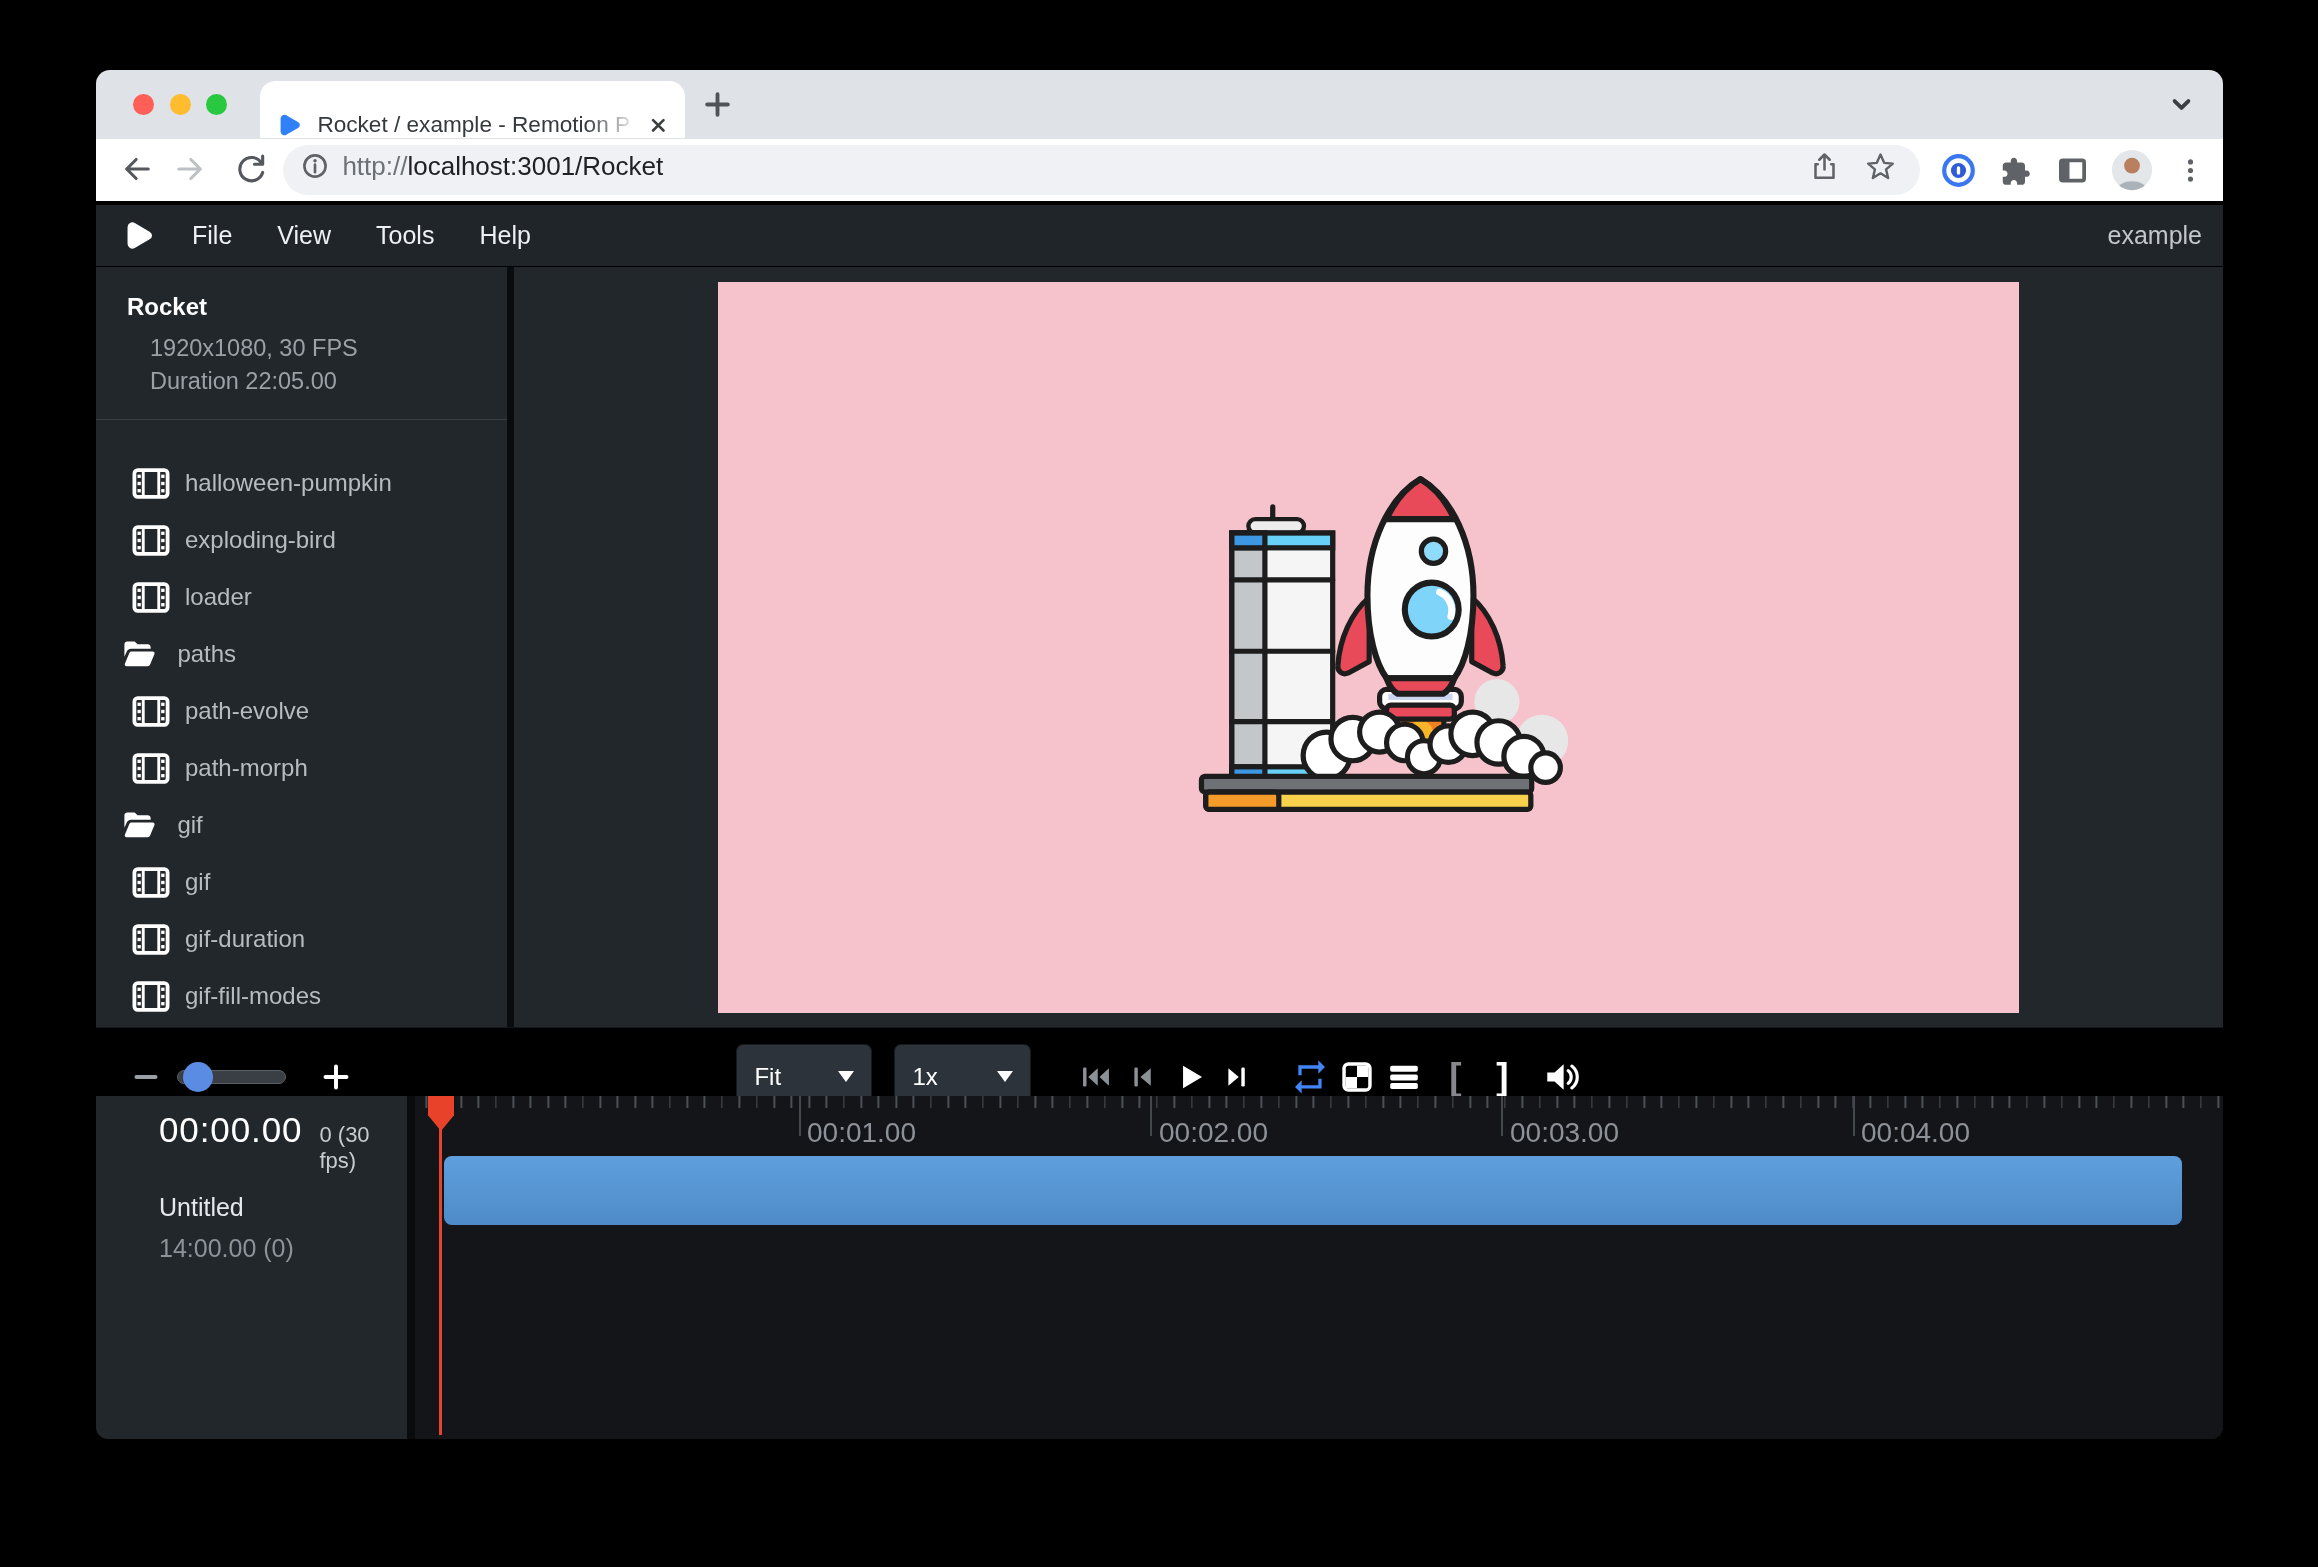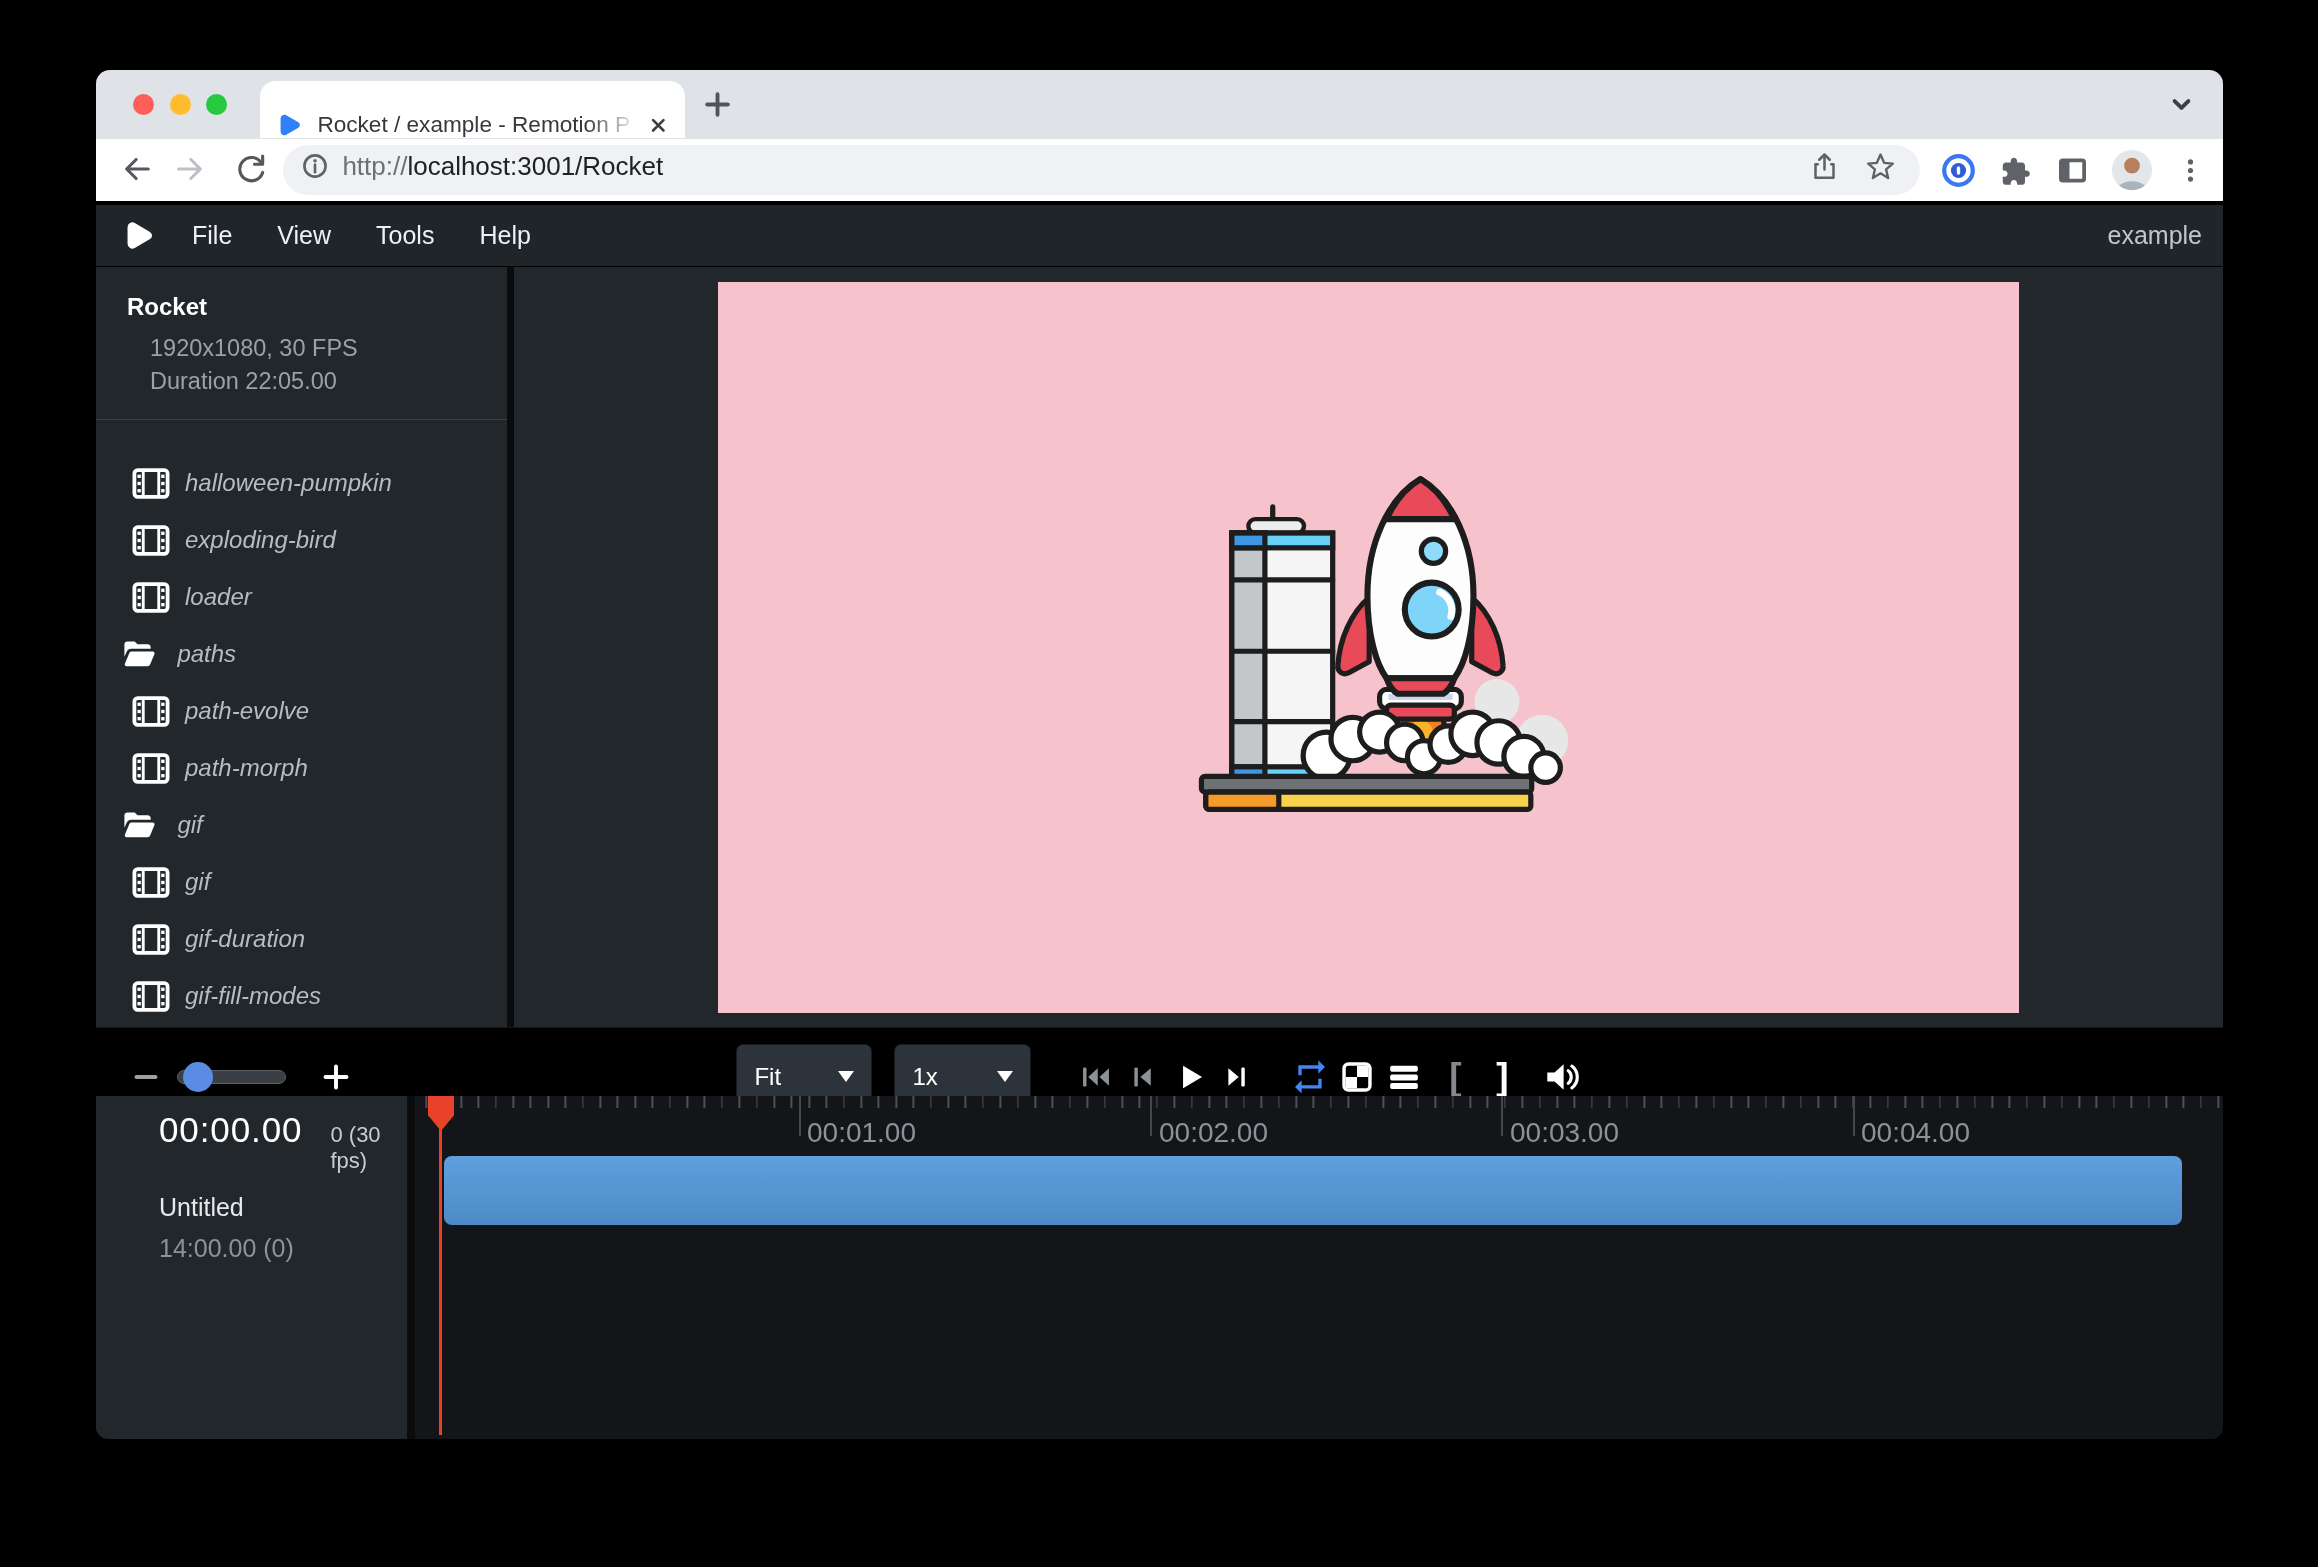--- a/index.html
+++ b/index.html
@@ -34,21 +34,21 @@
   .menu-logo { width:35px; height:35px; margin-right:35px; }
   .menu-right { margin-left:auto; margin-right:21px; color:#c3c7cc; font-size:25px; }
 
   
   .content { flex:1; display:flex; min-height:0; }
   .sidebar { width:418px; flex:none; background:#22272c; border-right:7px solid #0a0b0d; overflow:hidden; }
   .comp-info { padding:26px 0 0 31px; }
   .comp-title { font-size:24px; font-weight:bold; color:#fff; margin-bottom:10.4px; }
   .comp-line { font-size:23.5px; color:#9aa1a7; line-height:33px;margin-left:23px; }
   .sidebar-divider { margin-top:21px; border-top:0.9px solid #3a3f44; }
-  .comp-list { padding-top:35px;font-style:italic; }
+  .comp-list { padding-top:35px; }
   .srow { height:57px; display:flex; align-items:center; padding-left:36px; cursor:default; }
   .srow.folder { padding-left:22px; }
   .srow .label { margin-left:15px; font-size:24px; color:#b7bcc1; }
   .srow.folder .label { margin-left:17.4px; }
   .preview { flex:1; background:#22272c; display:flex; align-items:center; justify-content:center; min-width:0; }
   .canvas { width:1301px; height:731px; background:#f6c2cb; position:relative; }
   .rocket-svg { position:absolute; left:459px; top:185px; }
 
   
   .toolbar { height:69px; background:#000000; border-top:0.9px solid #14171a; position:relative; flex:none; }
@@ -63,21 +63,21 @@
   .playgroup { position:absolute; left:976px; top:0; height:97px; display:flex; align-items:center; }
   .togglegroup { position:absolute; left:1190px; top:0; height:97px; display:flex; align-items:center; }
   .bracketgroup { position:absolute; left:1336px; top:0; height:97px; display:flex; align-items:center; }
   .pbox { width:47px; height:47px; display:flex; align-items:center; justify-content:center; }
   .bracket { font-size:37px; font-weight:600; width:47px; text-align:center; }
   .bracket.dim { color:#85898e; } .bracket.lit { color:#fff; }
 
   
   .timelinebar { height:343px; display:flex; flex:none; background:#131519; }
   .tl-left { width:319px; flex:none; background:#22272c; border-right:8.7px solid #0a0b0d; border-radius:0 0 0 12px; padding:14px 0 0 63px; }
-  .tl-bigrow { display:flex; align-items:baseline; gap:28px; }
+  .tl-bigrow { display:flex; align-items:baseline; gap:17px; }
   .tl-time { font-size:35px; font-weight:500; color:#fff; letter-spacing:0.9px; }
   .tl-frame { font-size:22px; color:#c7ccd1; }
   .tl-name { margin-top:19px; font-size:25px; color:#e6e9ec; }
   .tl-sub { margin-top:12px; font-size:25px; color:#8d939a; }
   .tl-track { flex:1; position:relative; border-radius:0 0 12px 0; overflow:hidden; background:#131519; }
   .ruler-minor { position:absolute; top:0; left:0; right:0; height:12px;
     background:repeating-linear-gradient(90deg,#4b5055 0 1.7px,transparent 1.7px 17.4px); background-position:10.4px 0; }
   .tick { position:absolute; top:0; width:1.7px; height:40px; background:#43484d; }
   .rlabel { position:absolute; top:21px; font-size:28px; color:#8d9298; }
   .seq { position:absolute; left:29px; top:60px; width:1738px; height:69px; border-radius:7.8px; background:linear-gradient(180deg,#5f9fdd,#4e8ac8); }

